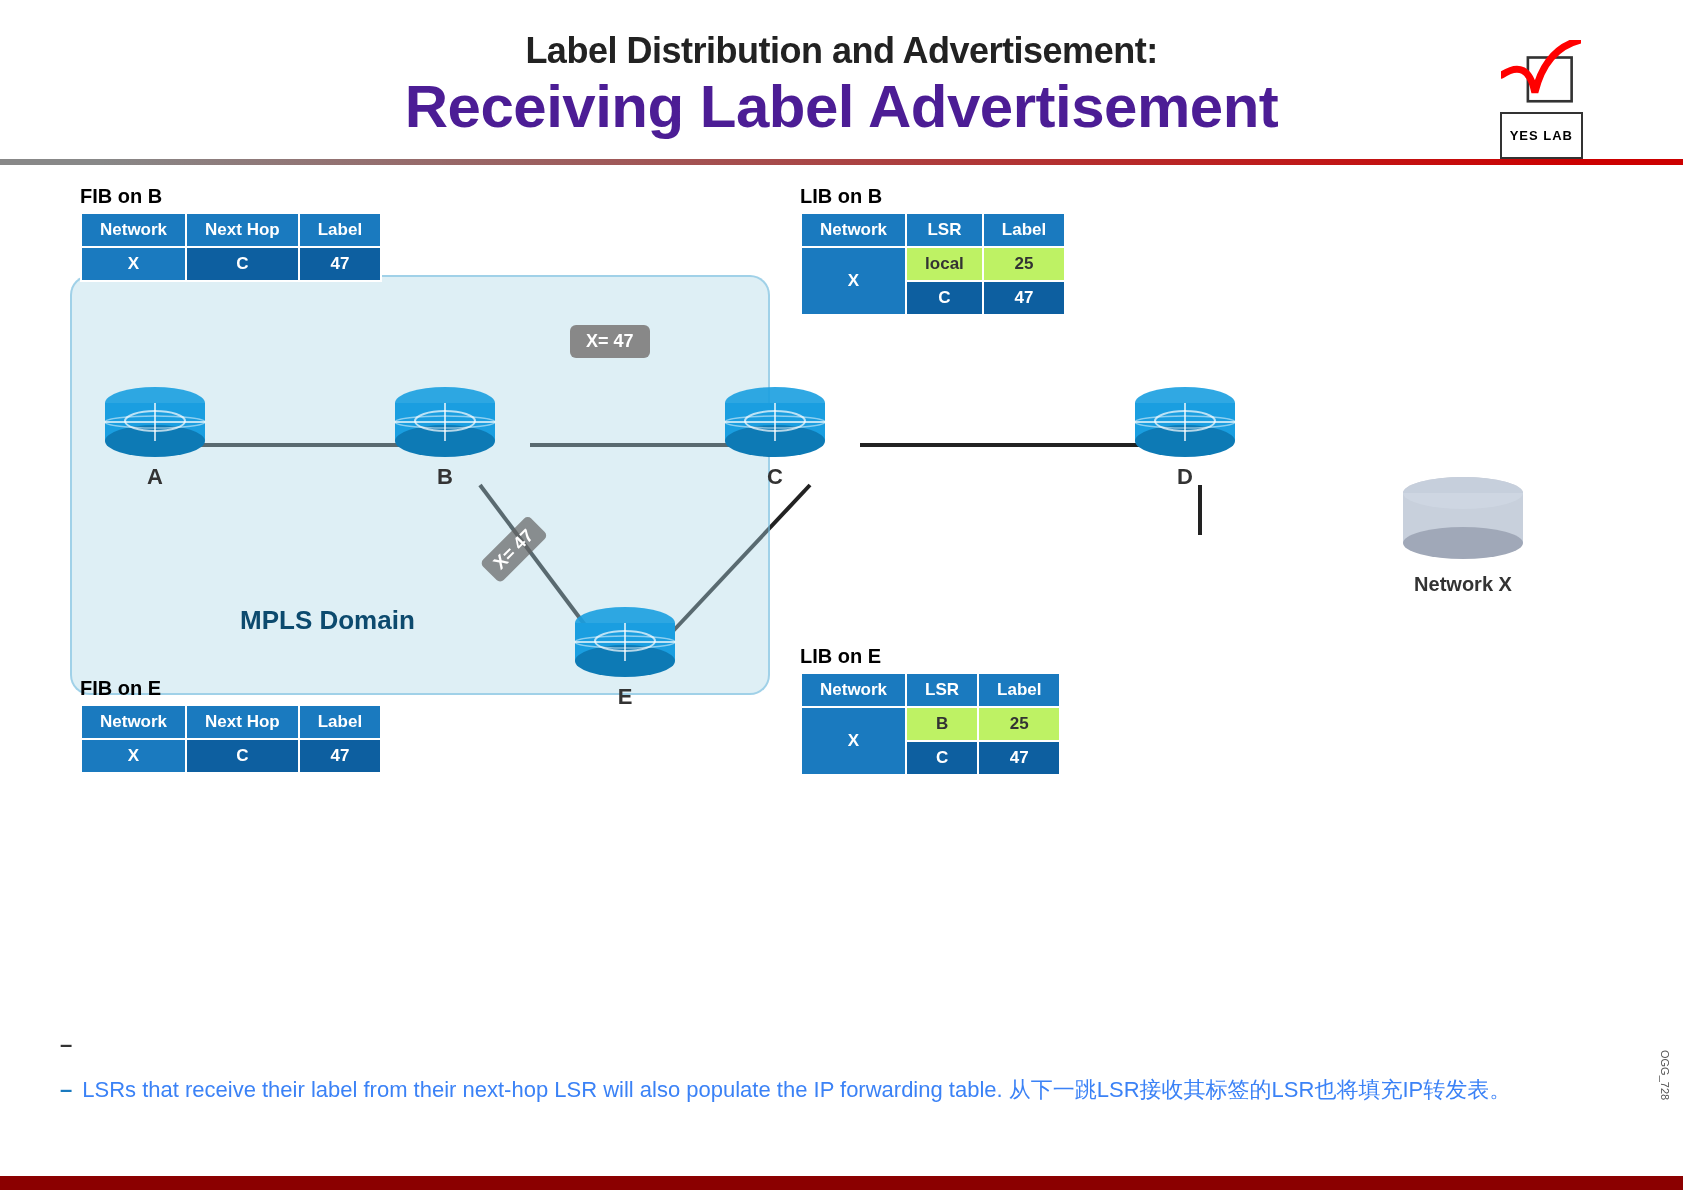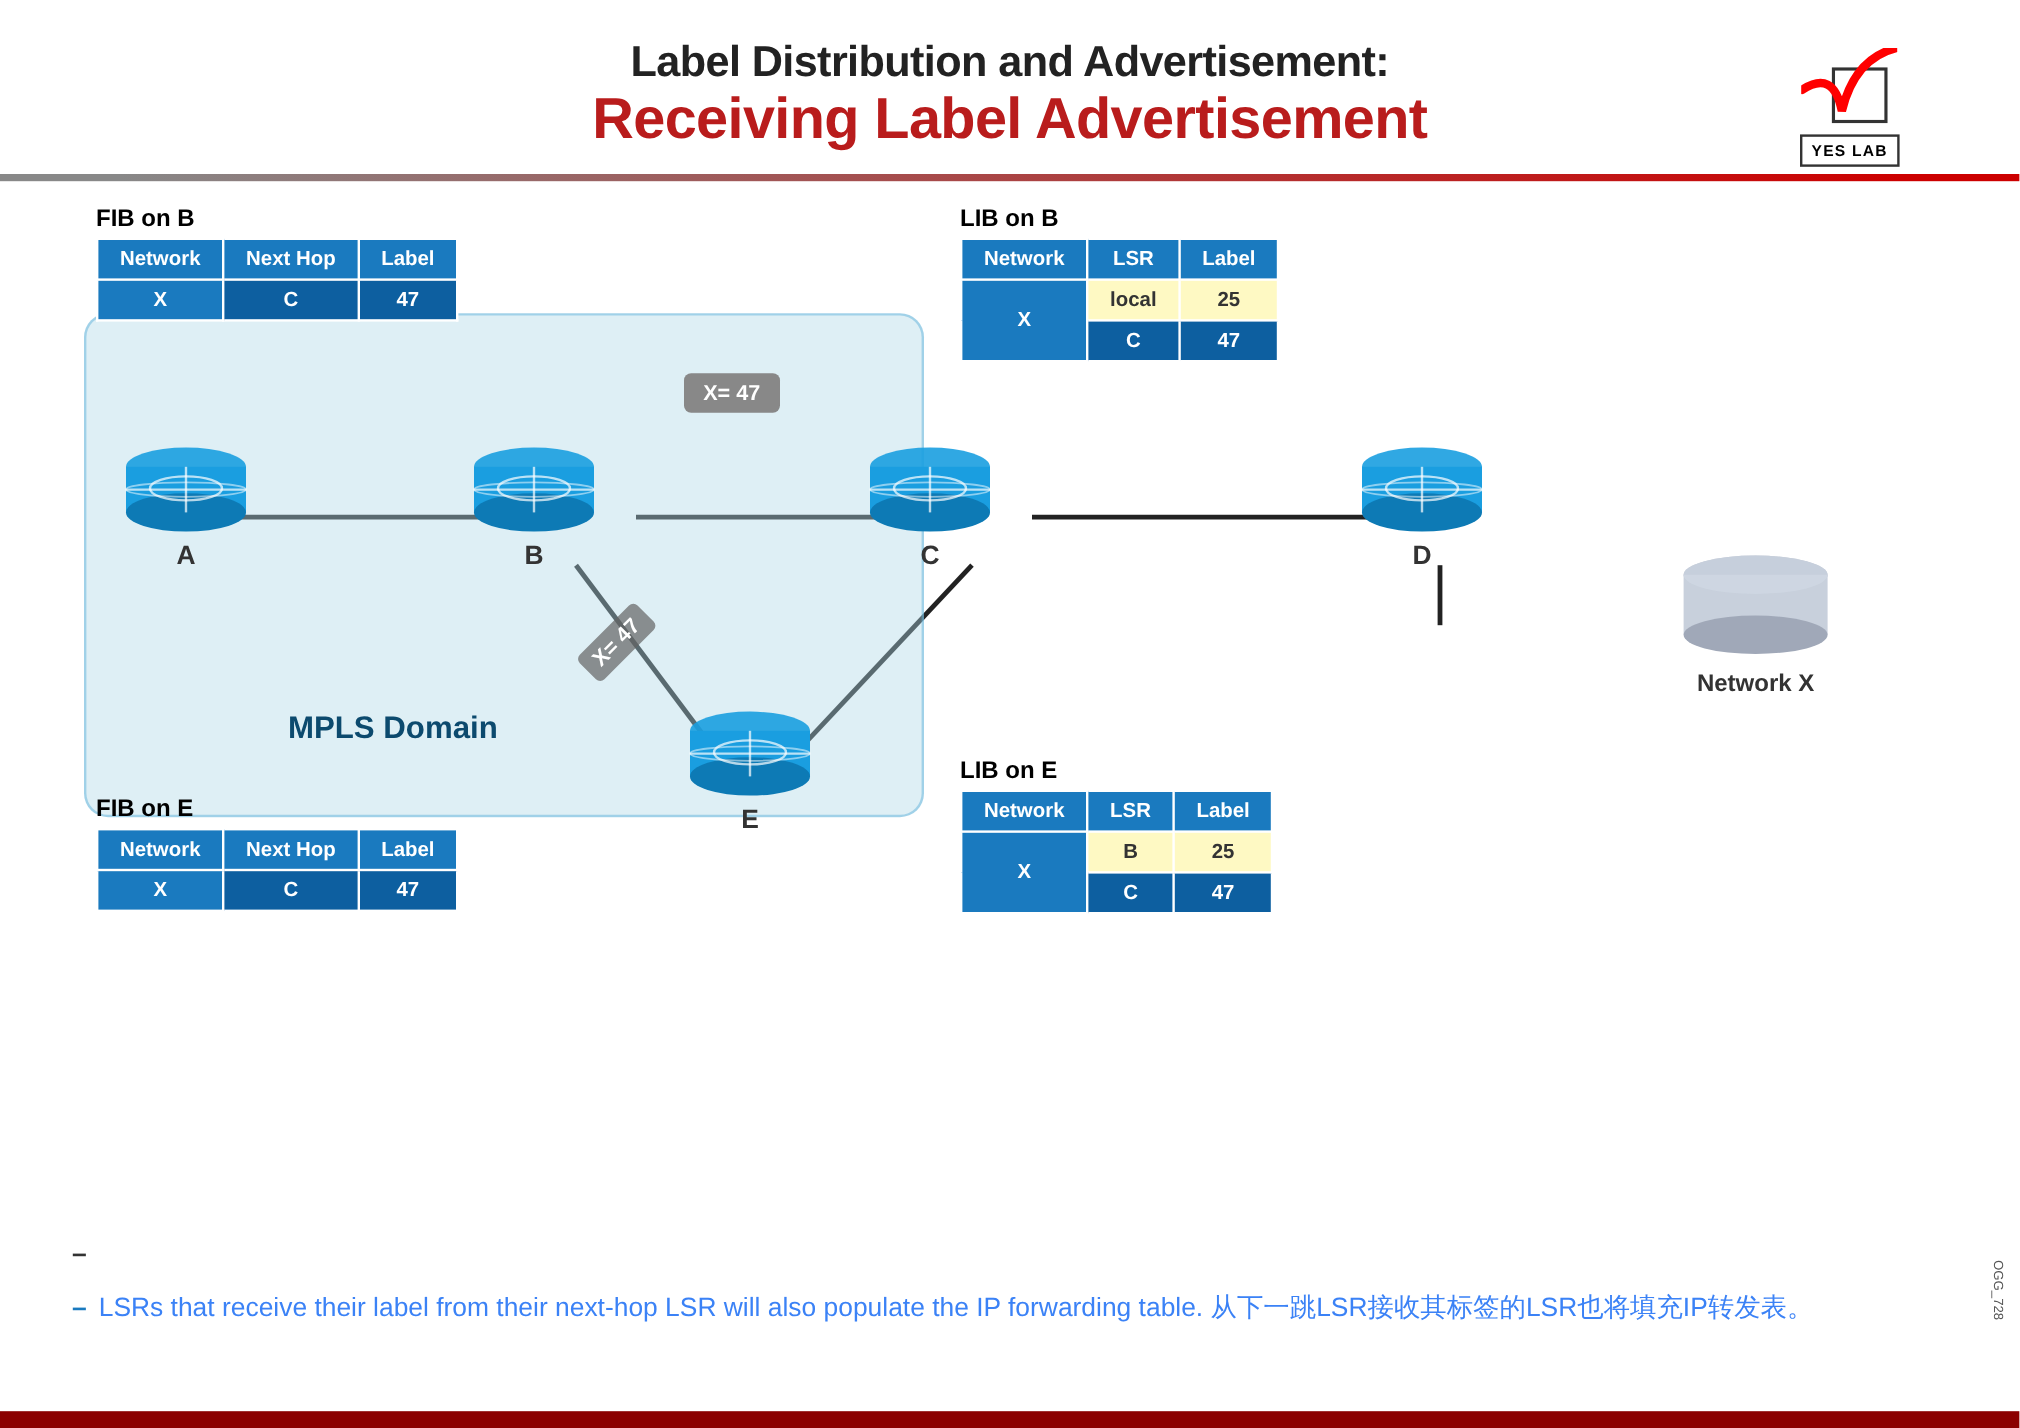--- a/index.html
+++ b/index.html
@@ -18,42 +18,42 @@
       padding-top: 30px;
       position: relative;
     }
     .title-line1 {
       font-size: 36px;
       font-weight: bold;
       color: #222;
       letter-spacing: -0.5px;
     }
     .title-line2 {
-      font-size: 48px;
-      font-weight: bold;
-      color: #b91c1c;
+      font-size: 60px;
+      font-weight: bold;
+      color: #4c1d95;
       letter-spacing: -0.5px;
     }
 
     
     .yes-lab {
       position: absolute;
       right: 100px;
       top: 40px;
       display: flex;
       flex-direction: column;
       align-items: center;
     }
     .yes-lab-check {
       width: 80px;
       height: 70px;
     }
     .yes-lab-box {
       border: 2px solid #333;
-      padding: 4px 8px;
+      padding: 14px 8px;
       font-size: 13px;
       font-weight: bold;
       letter-spacing: 1px;
       margin-top: 2px;
       background: #fff;
     }
 
     
     .hr-top {
       width: 100%;
@@ -136,21 +136,21 @@
     .lib-table td {
       background: #1a7abf;
       color: #fff;
       font-size: 17px;
       font-weight: bold;
       padding: 6px 18px;
       border: 2px solid #fff;
       text-align: center;
     }
     .lib-table td.highlight {
-      background: #fef9c3;
+      background: #bef264;
       color: #333;
     }
     .lib-table td.val-blue {
       background: #0d5fa0;
     }
 
     
     .router {
       position: absolute;
       display: flex;

